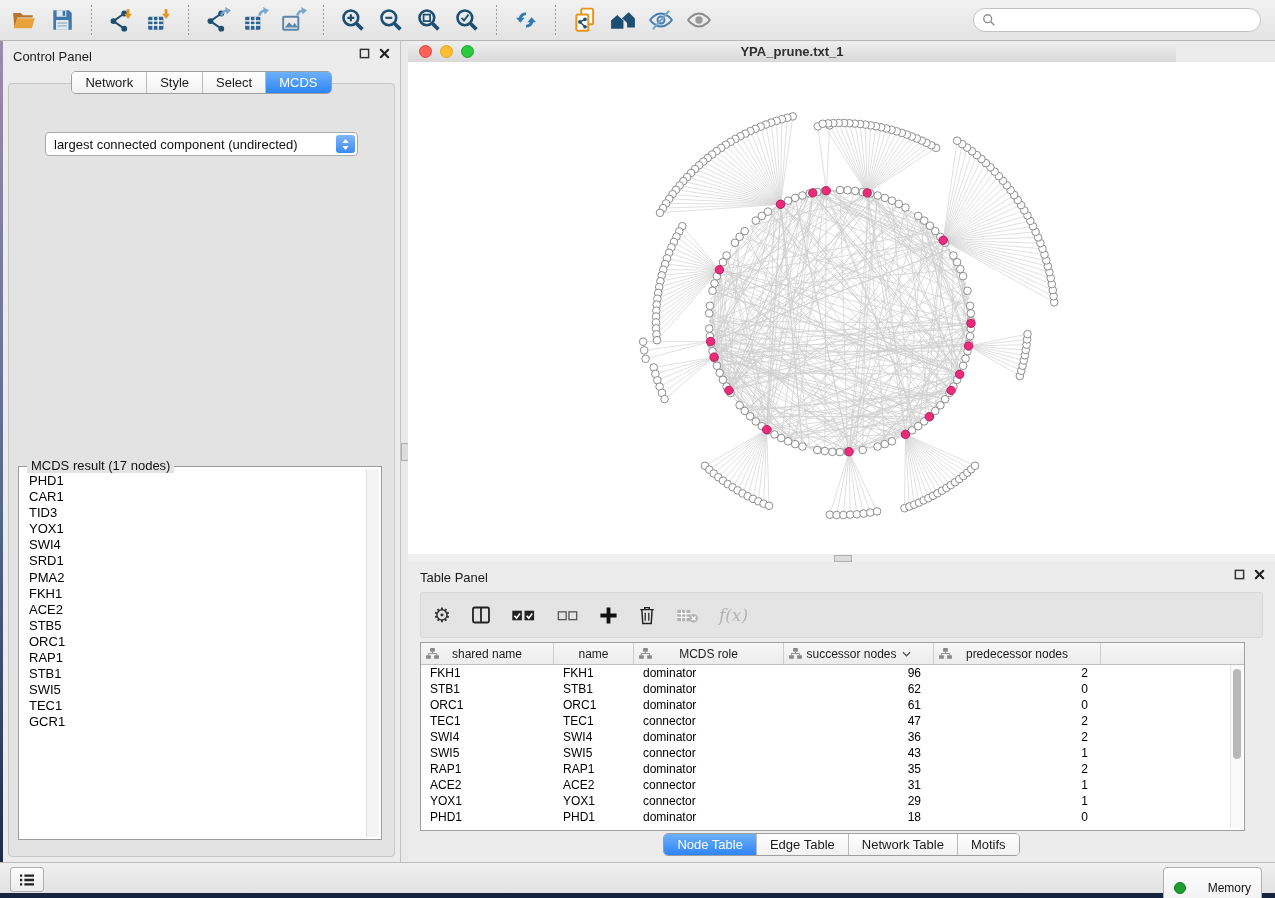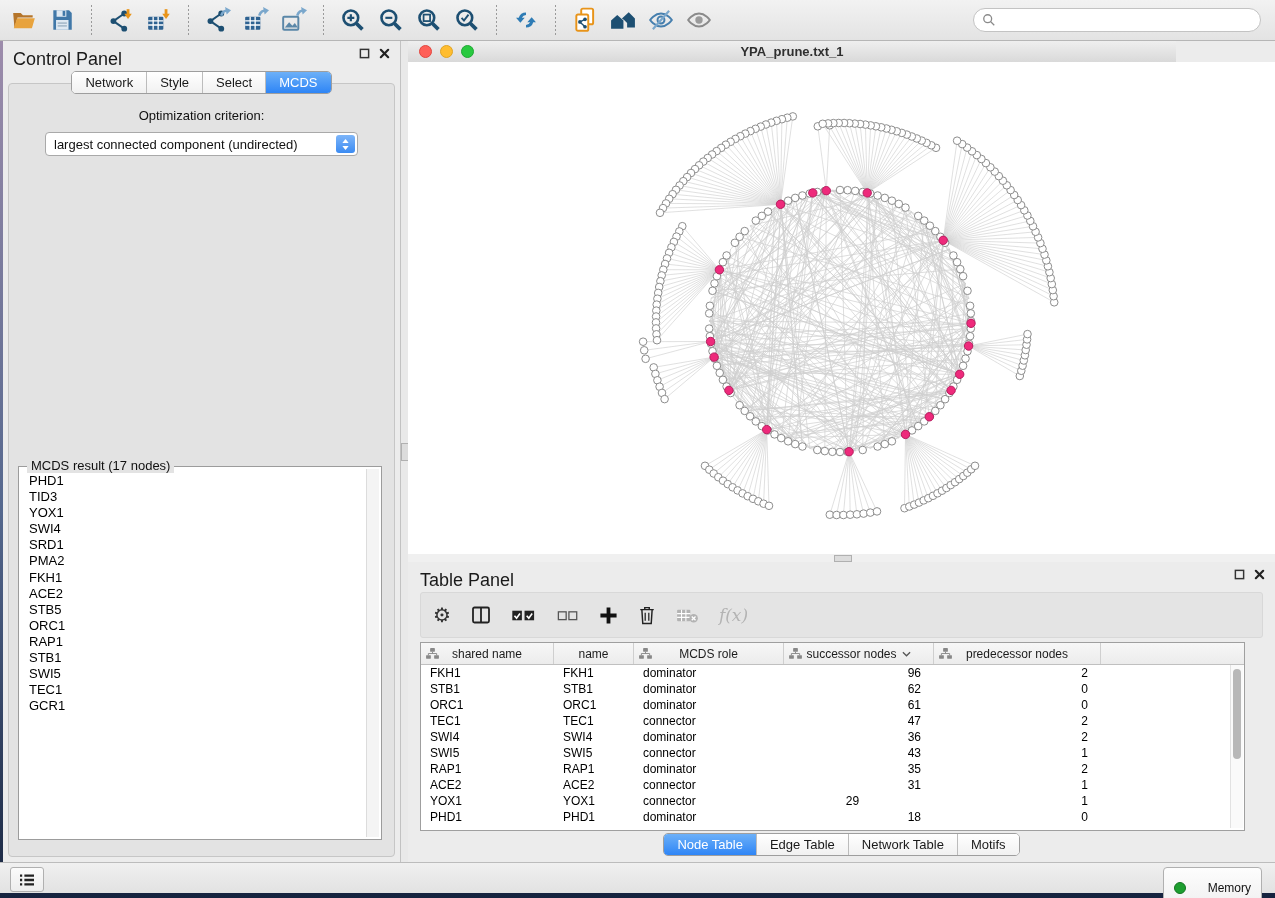--- a/index.html
+++ b/index.html
@@ -23,21 +23,21 @@
   .tb-btn{width:38px;height:34px;display:flex;align-items:center;justify-content:center;border-radius:4px;}
   .tb-btn svg{width:26px;height:26px;}
   .tb-sep{width:1px;height:30px;margin:0 10px;
     background-image:linear-gradient(#9a9a9a 40%,transparent 40%);background-size:1px 4px;}
   .search-wrap{position:absolute;right:14px;top:8px;width:278px;height:22px;border:1px solid #c3c3c3;
     border-radius:12px;background:#fff;display:flex;align-items:center;padding-left:8px;}
   .search-wrap svg{width:14px;height:14px;}
   .search-wrap input{border:none;outline:none;flex:1;height:18px;font-size:12px;background:transparent;padding:0 8px 0 4px;}
 
   
-  .panel-title{font-size:18px;color:#1a1a1a;}
+  .panel-title{font-size:13px;color:#1a1a1a;}
   .win-btns{position:absolute;right:10px;top:7px;display:flex;gap:9px;align-items:center;}
   .win-btns svg{width:11px;height:11px;display:block;}
 
   
   .control-panel{position:absolute;left:3px;top:41px;width:397px;height:821px;background:#ececec;}
   .control-panel .panel-title{position:absolute;left:10px;top:8px;}
   .seg-group{display:inline-flex;border:1px solid #9e9e9e;border-radius:5px;background:#fff;overflow:hidden;}
   .seg{padding:3px 13px;font-size:13px;color:#1a1a1a;border-right:1px solid #bcbcbc;
     background:linear-gradient(#ffffff,#f1f1f1);white-space:nowrap;}
   .seg:last-child{border-right:none;}
@@ -287,34 +287,34 @@
         <path d="M2 2l8 8M10 2l-8 8" stroke="#222" stroke-width="2.4" stroke-linecap="round"></path>
       </svg>
   </div>
   <div class="cp-tabs" id="cp-tabs"><div class="seg-group">
         <div class="seg">Network</div>
         <div class="seg">Style</div>
         <div class="seg">Select</div>
         <div class="seg sel">MCDS</div>
       </div></div>
   <div class="cp-sub">
-    <div class="opt-label">Optimization criterion:</div>
     <div class="select">
       <div class="txt">largest connected component (undirected)</div>
       <div class="step">
         <svg viewBox="0 0 10 14" fill="#fff">
             <path d="M5 1l3.5 4.2h-7z"></path>
             <path d="M5 13l3.5-4.2h-7z"></path>
           </svg>
       </div>
     </div>
     <div class="groupbox">
       <div class="legend">MCDS result (17 nodes)</div>
       <div class="mcds-list" id="mcds-list">
           <div class="li">PHD1</div>
+          <div class="li">CAR1</div>
           <div class="li">TID3</div>
           <div class="li">YOX1</div>
           <div class="li">SWI4</div>
           <div class="li">SRD1</div>
           <div class="li">PMA2</div>
           <div class="li">FKH1</div>
           <div class="li">ACE2</div>
           <div class="li">STB5</div>
           <div class="li">ORC1</div>
           <div class="li">RAP1</div>
@@ -1309,21 +1309,21 @@
           <div class="td txt" style="width: 133px;">ACE2</div>
           <div class="td txt" style="width: 80px;">ACE2</div>
           <div class="td txt" style="width: 150px;">connector</div>
           <div class="td num" style="width: 150px;">31</div>
           <div class="td num" style="width: 167px;">1</div>
         </div>
         <div class="tr">
           <div class="td txt" style="width: 133px;">YOX1</div>
           <div class="td txt" style="width: 80px;">YOX1</div>
           <div class="td txt" style="width: 150px;">connector</div>
-          <div class="td num" style="width: 150px; text-align: center;">29</div>
+          <div class="td num" style="width: 150px;">29</div>
           <div class="td num" style="width: 167px;">1</div>
         </div>
         <div class="tr">
           <div class="td txt" style="width: 133px;">PHD1</div>
           <div class="td txt" style="width: 80px;">PHD1</div>
           <div class="td txt" style="width: 150px;">dominator</div>
           <div class="td num" style="width: 150px;">18</div>
           <div class="td num" style="width: 167px;">0</div>
         </div>
       </div>

